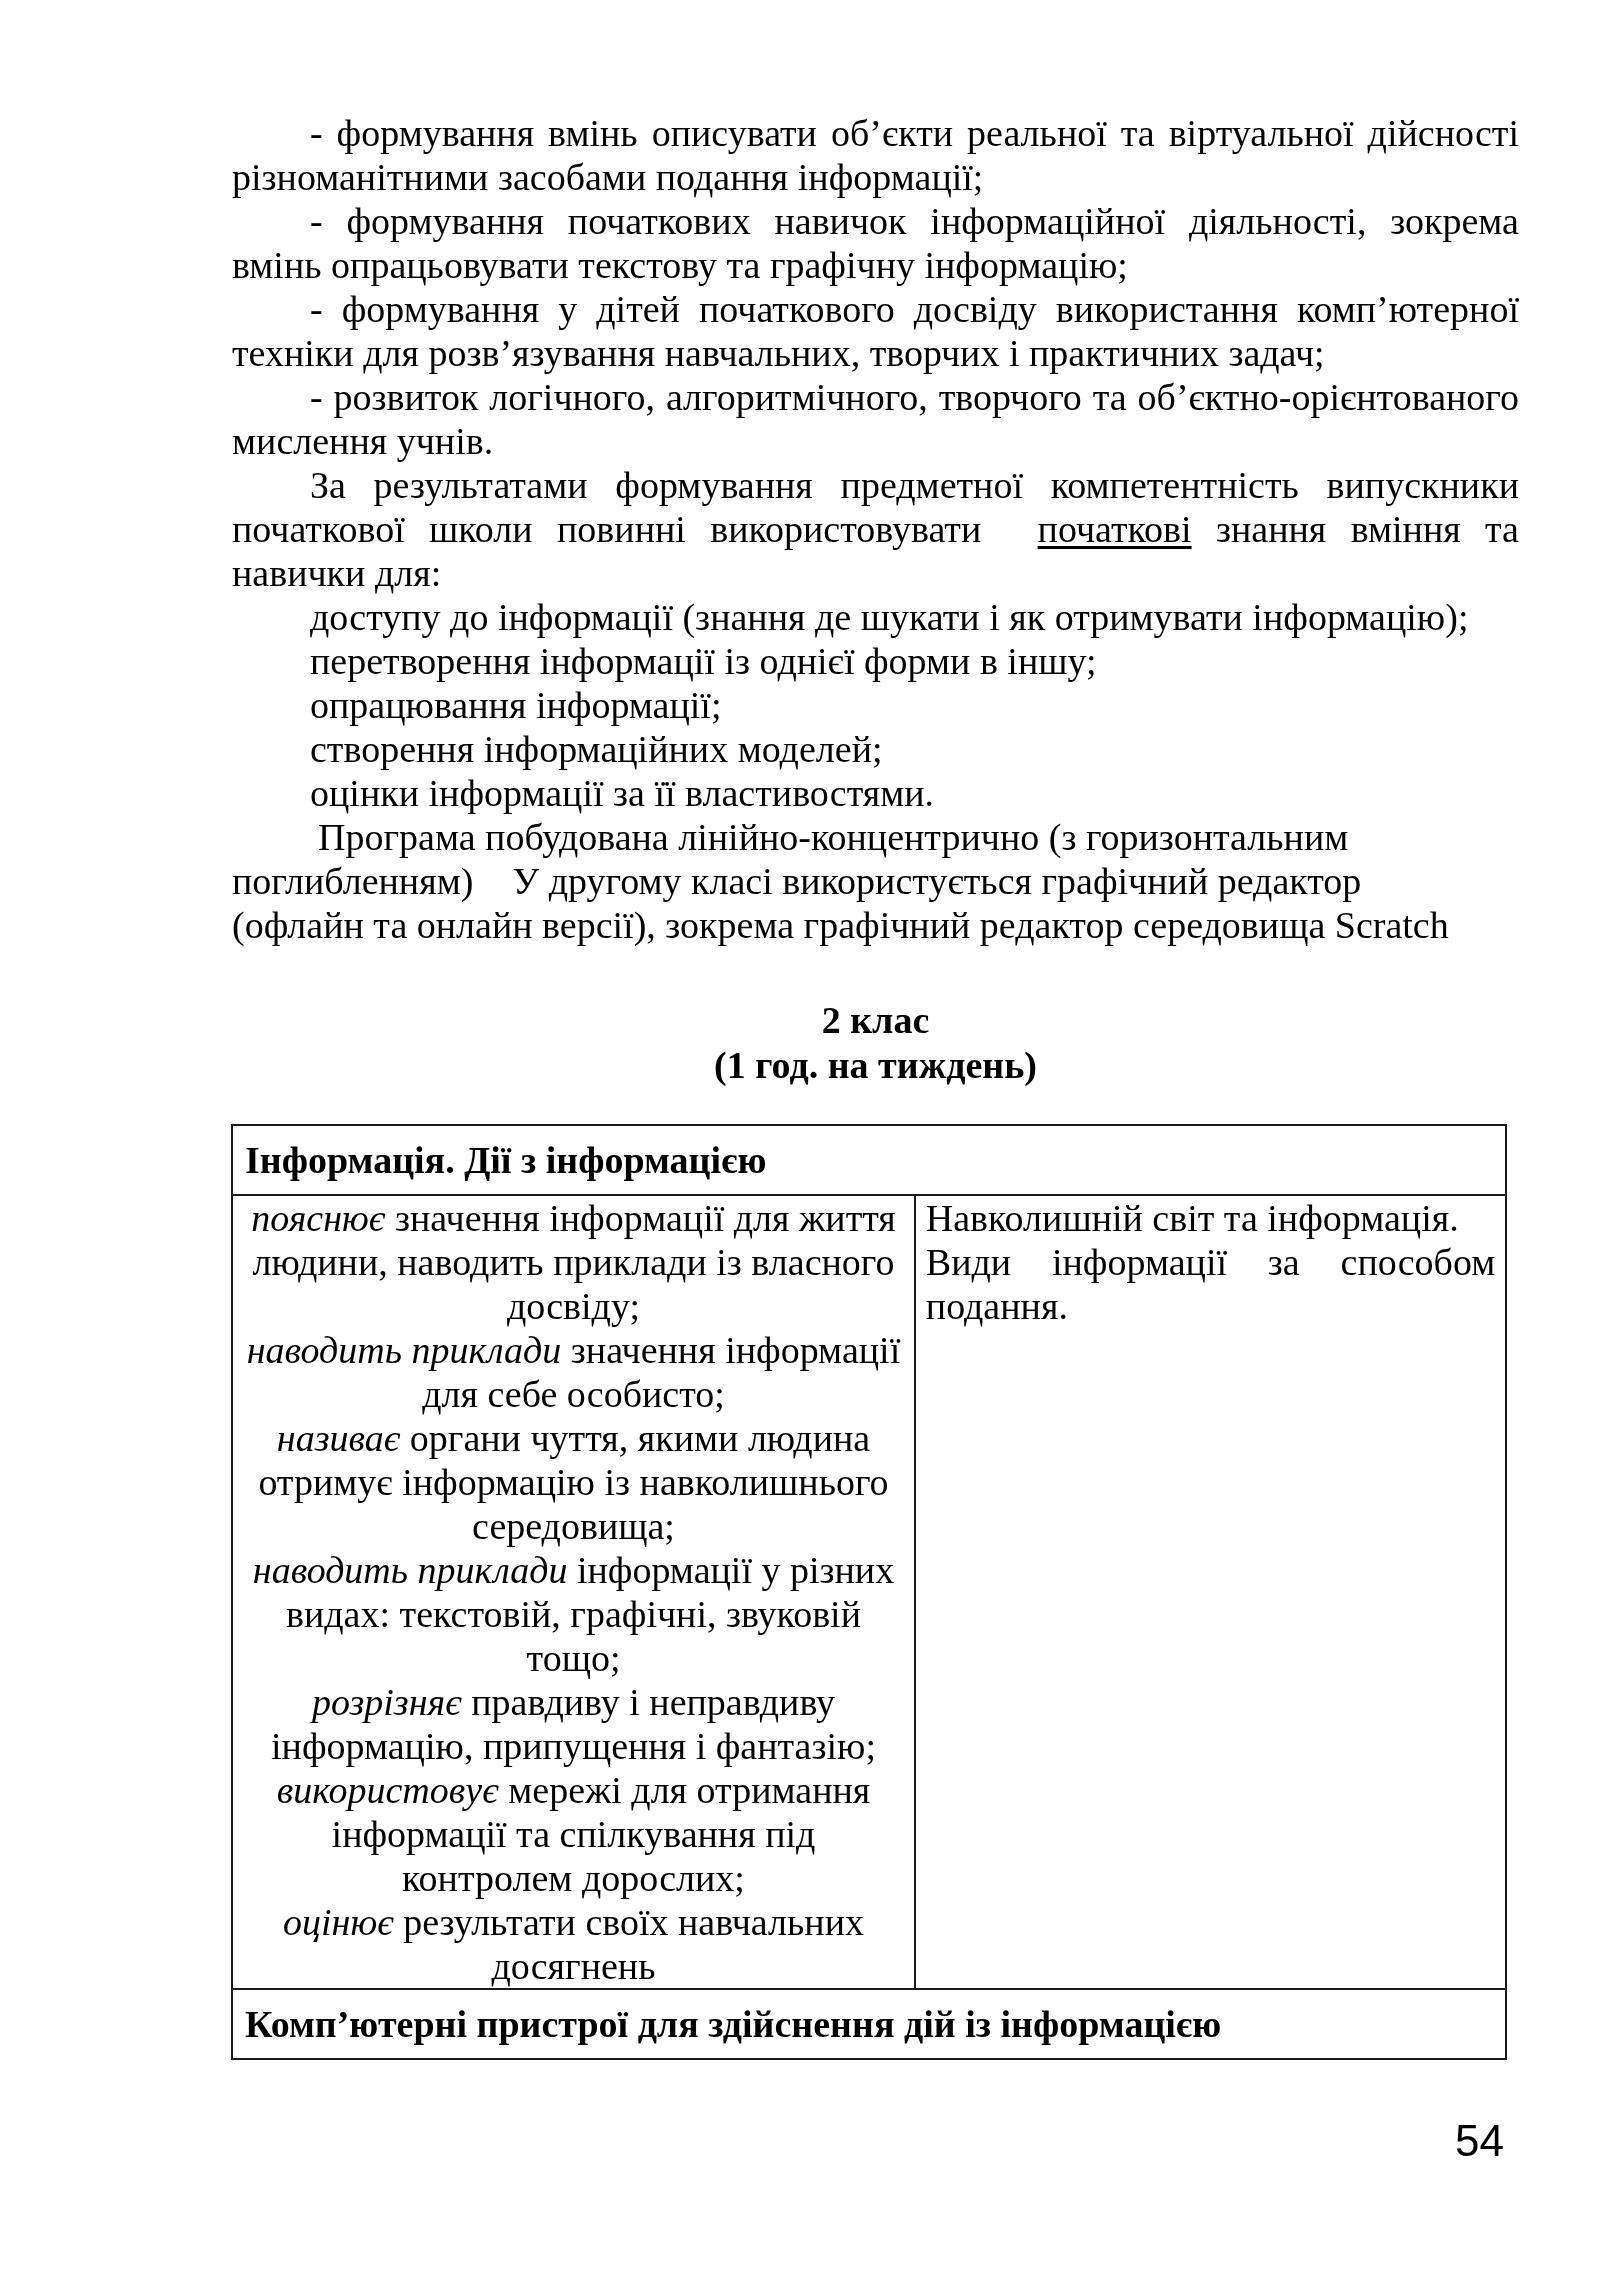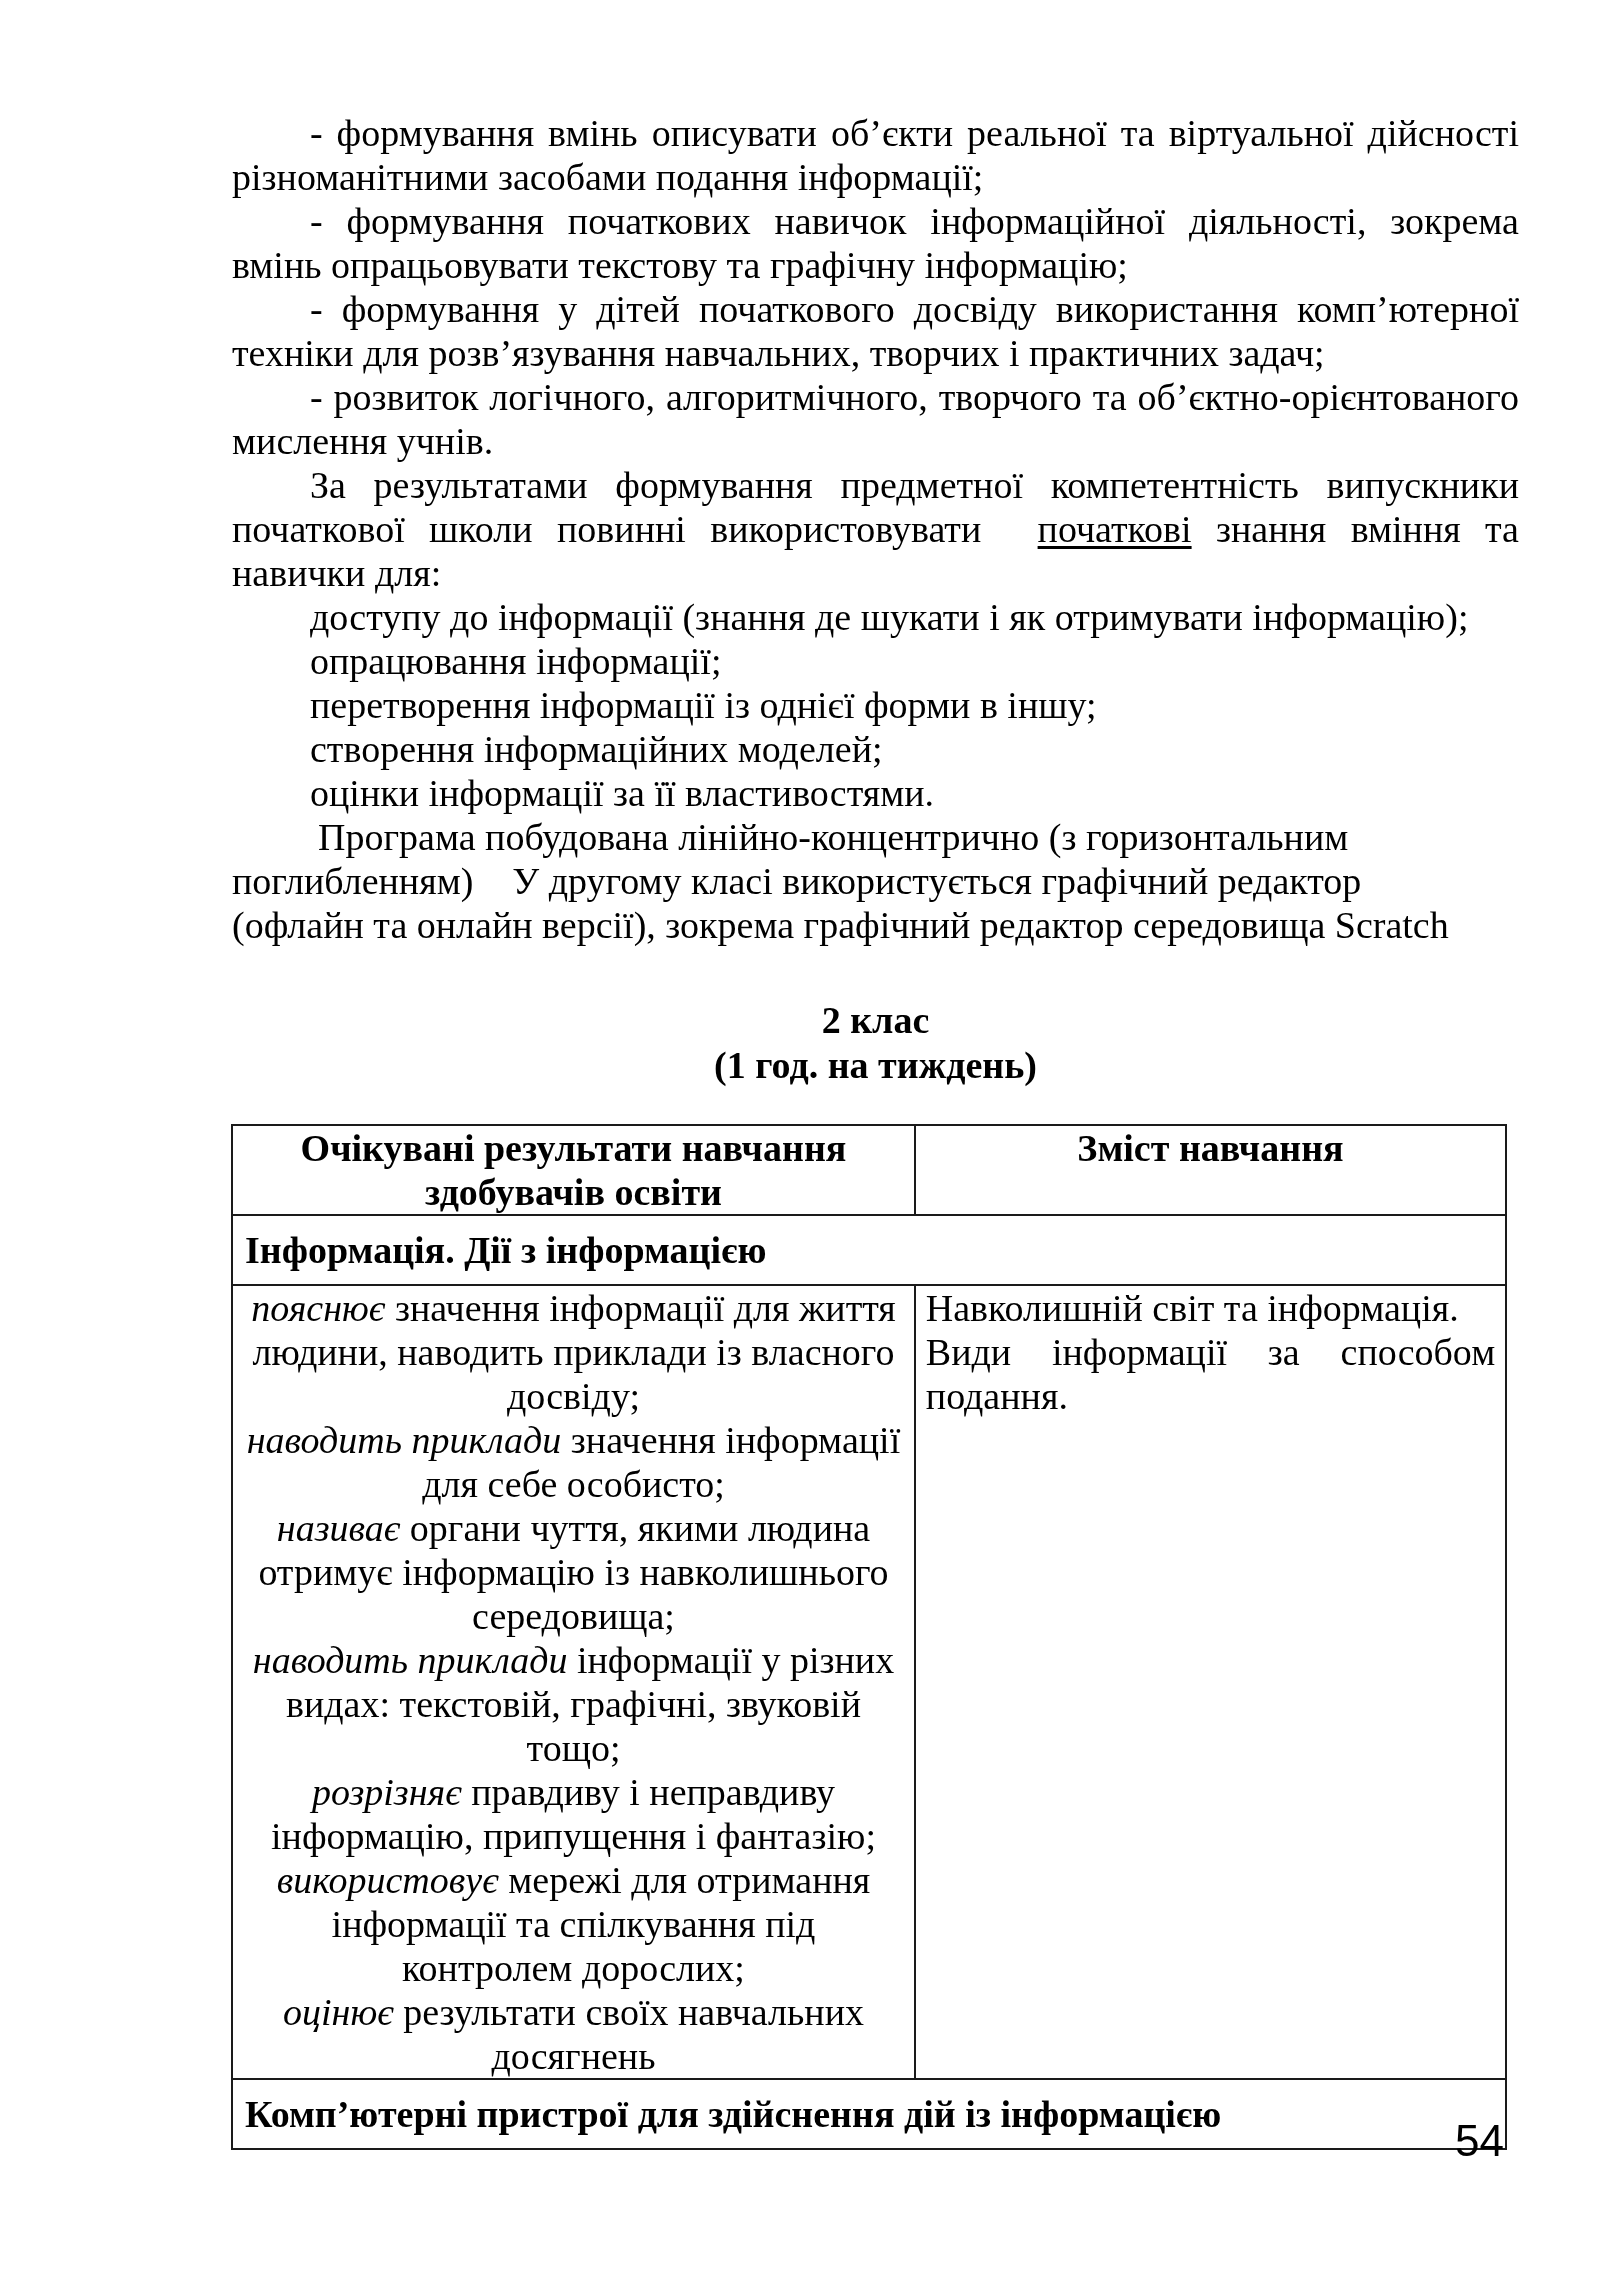--- a/index.html
+++ b/index.html
@@ -47,42 +47,38 @@
 </head>
 <body>
 
 <div class="page-text">
   <p class="para indent">- формування вмінь описувати об’єкти реальної та віртуальної дійсності різноманітними засобами подання інформації;</p>
   <p class="para indent">- формування початкових навичок інформаційної діяльності, зокрема вмінь опрацьовувати текстову та графічну інформацію;</p>
   <p class="para indent">- формування у дітей початкового досвіду використання комп’ютерної техніки для розв’язування навчальних, творчих і практичних задач;</p>
   <p class="para indent">- розвиток логічного, алгоритмічного, творчого та об’єктно-орієнтованого мислення учнів.</p>
   <p class="para indent"><span>За результатами формування предметної компетентність випускники початкової школи повинні використовувати </span><span class="u">початкові</span><span> знання вміння та навички для:</span></p>
   <p class="list-line">доступу до інформації (знання де шукати і як отримувати інформацію);</p>
+  <p class="list-line">перетворення інформації із однієї форми в іншу;</p>
   <p class="list-line">опрацювання інформації;</p>
-  <p class="list-line">перетворення інформації із однієї форми в іншу;</p>
   <p class="list-line">створення інформаційних моделей;</p>
   <p class="list-line">оцінки інформації за її властивостями.</p>
   <p class="last-para"><span>Програма побудована лінійно-концентрично (з горизонтальним поглибленням)</span><span class="gap"></span><span>У другому класі використується  графічний редактор (офлайн та онлайн версії), зокрема графічний редактор середовища Scratch</span></p>
 </div>
 
 <div class="heading">
   <div>2 клас</div>
   <div>(1 год. на тиждень)</div>
 </div>
 
 <table class="plan">
   <colgroup>
       <col class="c1">
       <col class="c2">
     </colgroup>
   <tbody>
-      <tr>
-    <th>Очікувані результати навчання здобувачів освіти</th>
-    <th>Зміст навчання</th>
-  </tr>
   <tr>
     <td class="section" colspan="2">Інформація. Дії з інформацією</td>
   </tr>
   <tr>
     <td class="body-left">
       <p class="item"><em>пояснює</em><span> значення інформації для життя людини, наводить приклади із власного досвіду;</span></p>
       <p class="item"><em>наводить приклади</em><span> значення інформації  для себе особисто;</span></p>
       <p class="item"><em>називає</em><span> органи чуття, якими людина отримує інформацію із навколишнього середовища;</span></p>
       <p class="item"><em>наводить приклади</em><span> інформації у різних видах: текстовій, графічні, звуковій тощо;</span></p>
       <p class="item"><em>розрізняє</em><span> правдиву і неправдиву інформацію, припущення і фантазію;</span></p>

